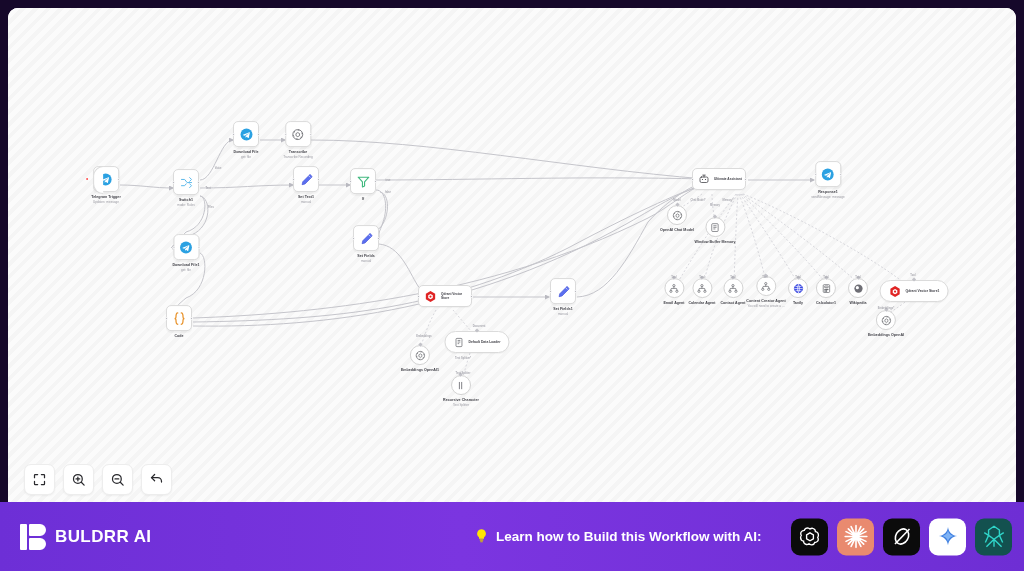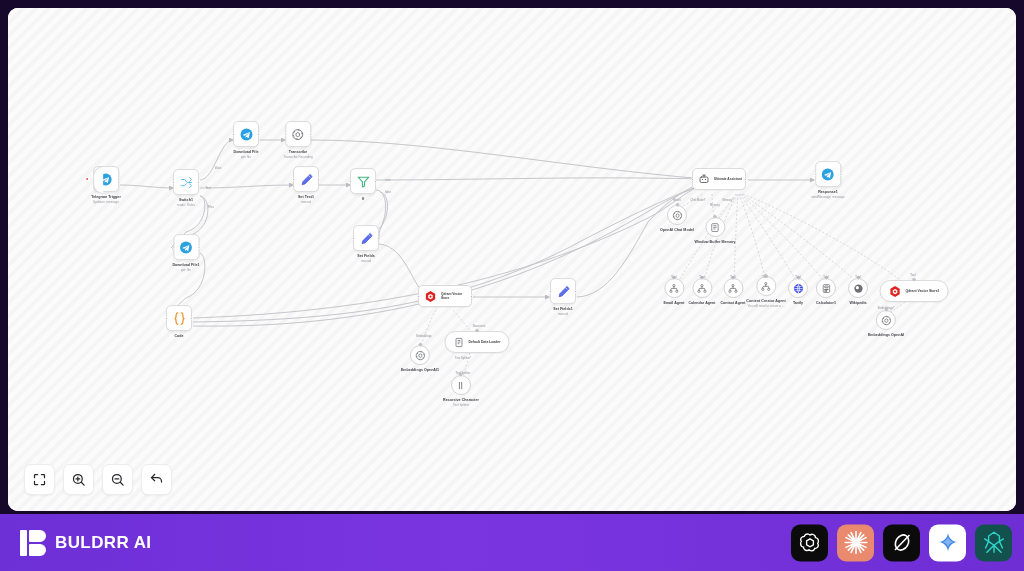--- a/index.html
+++ b/index.html
@@ -108,21 +108,21 @@
     background: #fff; border: 1px solid #ededed;
     display: flex; align-items: center; justify-content: center;
     cursor: pointer;
     box-shadow: 0 1px 2px rgba(0,0,0,.05);
   }
   .tbtn svg { width: 15px; height: 15px; }
 
   
   #banner {
     position: absolute; left: 0; bottom: 0;
-    width: 1024px; height: 57px;
+    width: 1024px; height: 69px;
     background: linear-gradient(90deg, #6d2fd6 0%, #7b35e0 45%, #6e2ed4 100%);
     display: flex; align-items: center;
   }
   #brand { display: flex; align-items: center; gap: 9px; margin-left: 20px; }
   #brandmark { width: 26px; height: 26px; position: relative; }
   #brandmark .bl { position: absolute; left: 0; top: 0; width: 7px; height: 26px; background: #fff; border-radius: 1px; }
   #brandmark .bu { position: absolute; left: 9px; top: 0; width: 17px; height: 12px; background: #fff; border-radius: 1px 6px 6px 1px; }
   #brandmark .bd { position: absolute; left: 9px; top: 14px; width: 17px; height: 12px; background: #fff; border-radius: 1px 6px 6px 1px; }
   #brandtext { color: #fff; font-size: 17px; font-weight: 700; letter-spacing: .4px; }
   #cta {
@@ -639,20 +639,30 @@
 
   <div id="banner">
     <div id="brand">
       <div id="brandmark">
         <div class="bl"></div>
           <div class="bu"></div>
           <div class="bd"></div>
       </div>
       <div id="brandtext">BULDRR AI</div>
     </div>
+    <div id="cta">
+      <span>
+        <svg width="15" height="17" viewBox="0 0 24 24">
+          <path d="M12 2a7 7 0 00-4 12.7V17h8v-2.3A7 7 0 0012 2z" fill="#ffe600"></path>
+          <rect x="9" y="18" width="6" height="2.2" rx="1" fill="#d8c400"></rect>
+          <rect x="9.8" y="21" width="4.4" height="1.8" rx=".9" fill="#d8c400"></rect>
+        </svg>
+      </span>
+      <span>Learn how to Build this Workflow with AI:</span>
+    </div>
     <div id="logos">
       <div class="logo" style="background:#0b0b0b">
         <svg width="24" height="24" viewBox="0 0 24 24" fill="none" stroke="#fff" stroke-width="1.35">
           <path d="M12 4.6c1.6-1.4 4-1 5 .8.3.6.4 1.2.4 1.8 1.8.3 3.1 1.9 3 3.7 0 .7-.3 1.3-.7 1.9.9 1.6.4 3.7-1.2 4.7-.6.3-1.2.5-1.8.5-.5 1.7-2.3 2.7-4 2.2-.7-.2-1.2-.5-1.7-1-1.6 1.4-4 1-5-.8-.3-.6-.5-1.2-.4-1.8-1.8-.3-3-1.9-3-3.7 0-.7.3-1.3.7-1.9-.9-1.6-.4-3.7 1.2-4.7.6-.3 1.2-.5 1.8-.5.5-1.7 2.3-2.7 4-2.2.6.2 1.2.5 1.7 1z"></path>
           <path d="M12 8.3l3.4 2v4l-3.4 2-3.4-2v-4z"></path>
         </svg>
       </div>
       <div class="logo" style="background:#e98a6f">
         <svg width="26" height="26" viewBox="0 0 24 24" stroke="#fff" stroke-width="1.5" stroke-linecap="round">
           <path d="M12 2v20M2 12h20M4.9 4.9l14.2 14.2M19.1 4.9L4.9 19.1M7.5 2.8l9 18.4M16.5 2.8l-9 18.4M2.8 7.5l18.4 9M2.8 16.5l18.4-9"></path>

